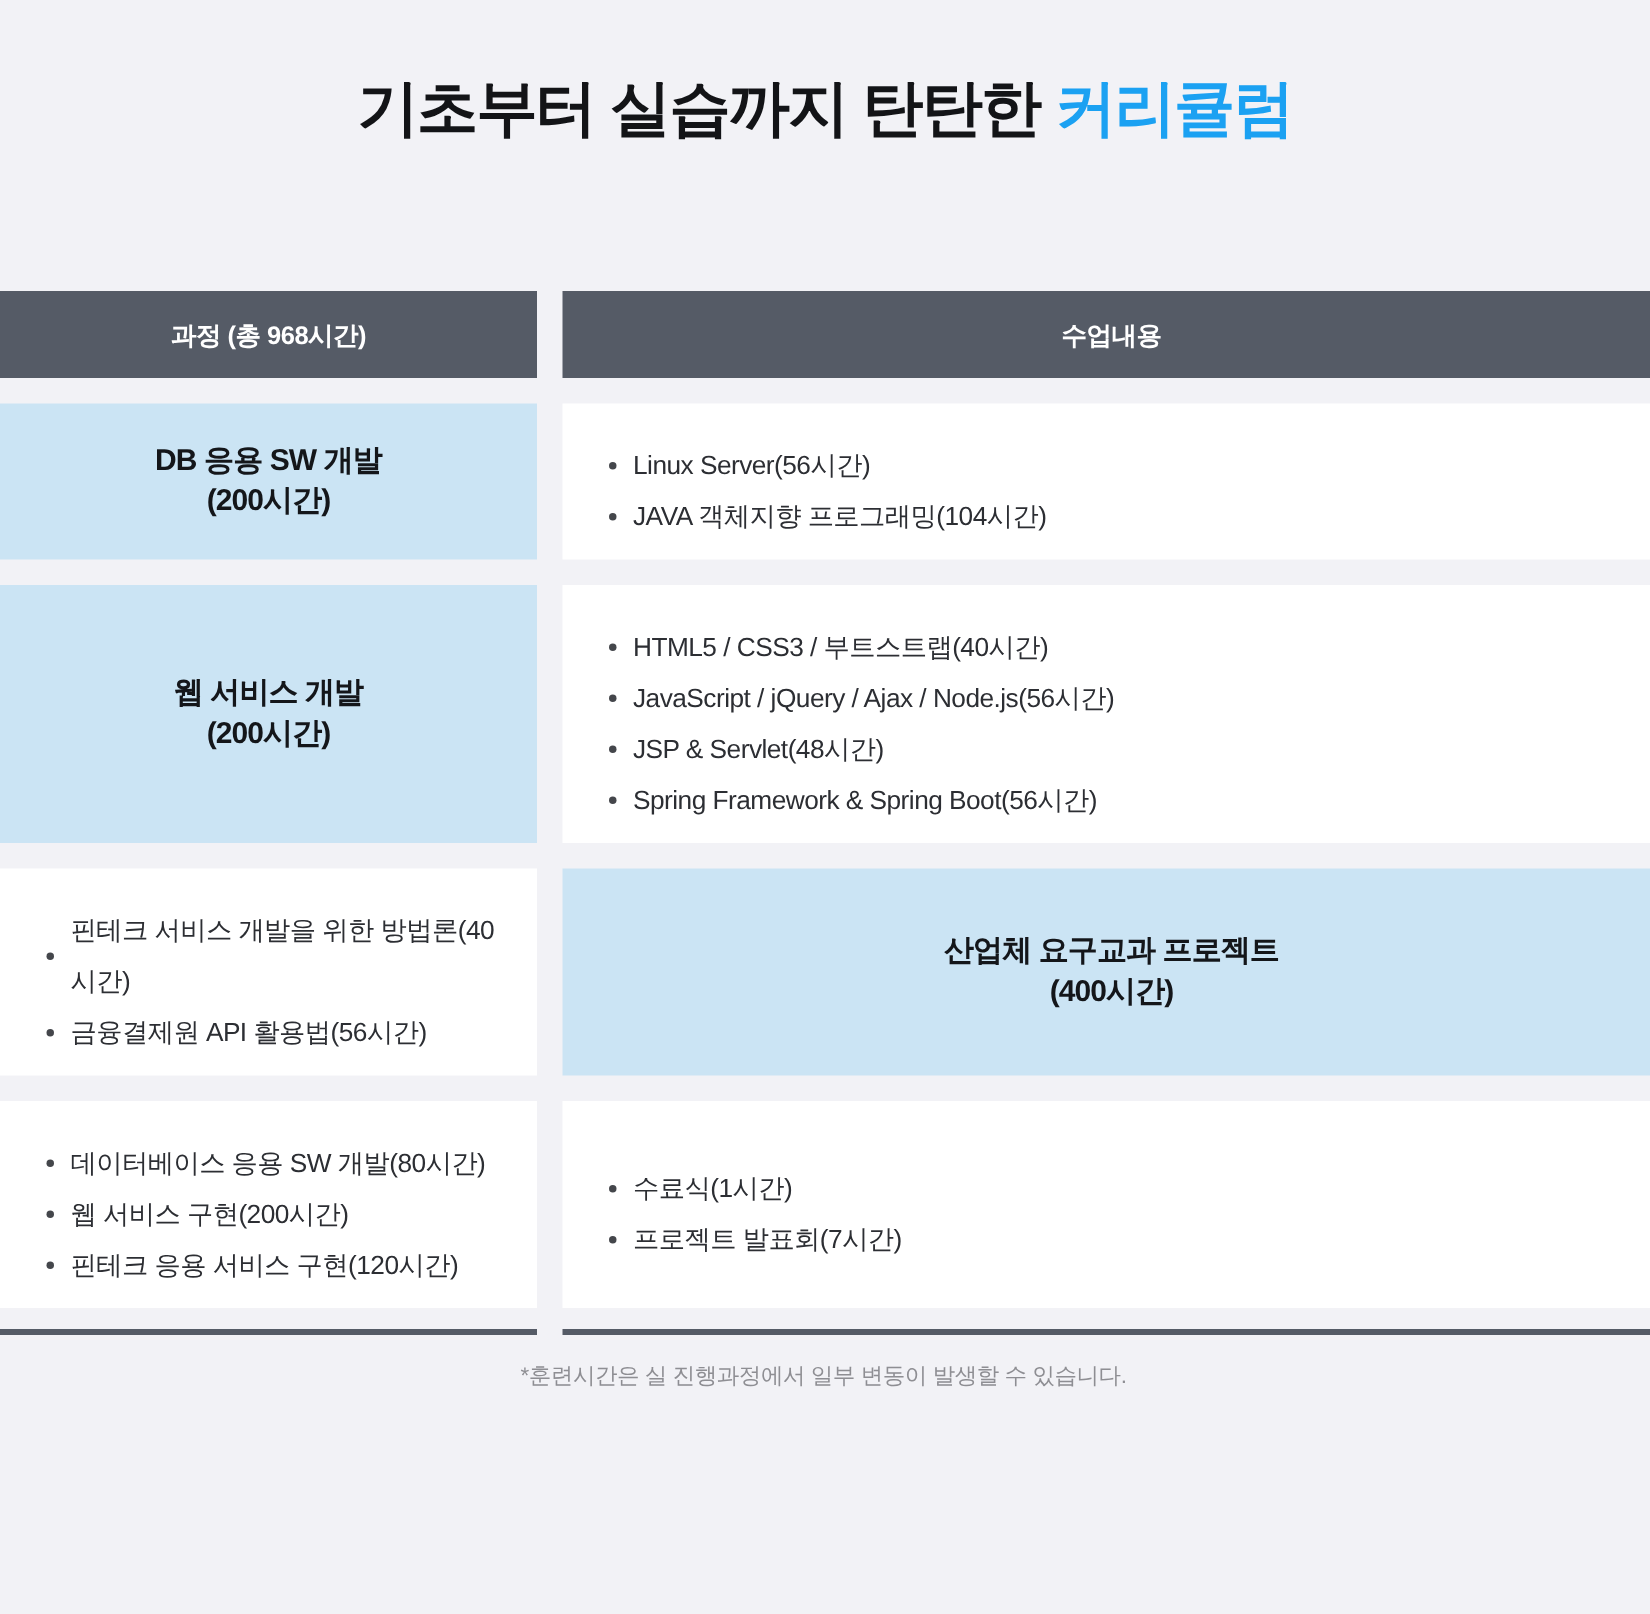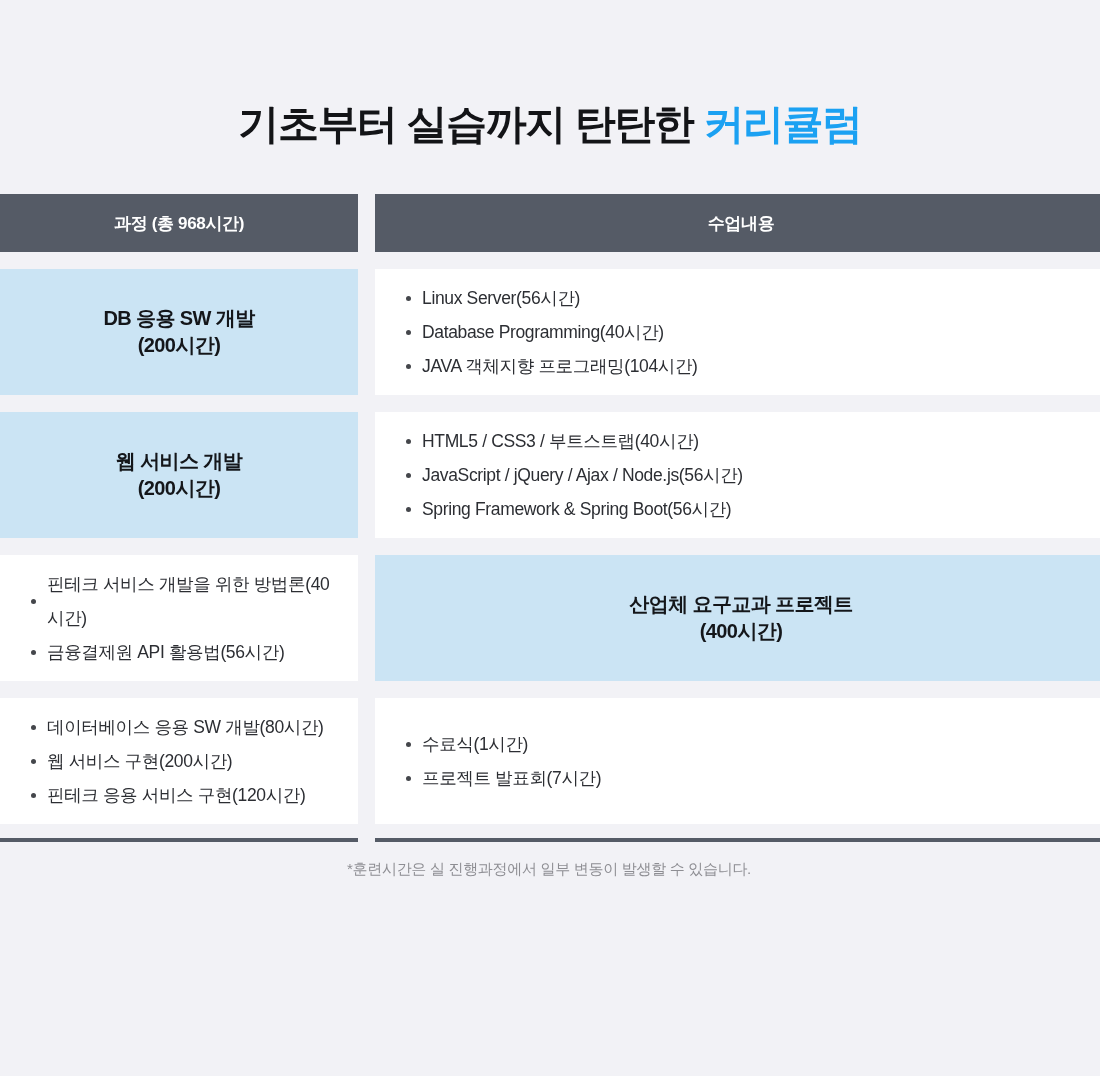--- a/index.html
+++ b/index.html
@@ -9,21 +9,21 @@
     background: #F2F2F6;
     font-family: "Liberation Sans", "DejaVu Sans", sans-serif;
     overflow: hidden;
   }
   .page {
     width: 1100px;
     height: 1076px;
     position: relative;
   }
   .title-wrap {
-    padding-top: 100px;
+    padding-top: 48px;
     height: 194px;
     text-align: center;
   }
   .title {
     font-size: 41px;
     font-weight: 800;
     letter-spacing: -0.035em;
     color: #131417;
     line-height: 48px;
   }
@@ -63,20 +63,21 @@
   }
   .content-cell {
     background: #FFFFFF;
     display: flex;
     flex-direction: column;
     justify-content: center;
     padding: 12px 20px 12px 31px;
   }
   .lesson-list {
     list-style: none;
+    margin-top: 12px;
   }
   .lesson-list li {
     display: flex;
     align-items: center;
     line-height: 34px;
     font-size: 17.5px;
     letter-spacing: -0.02em;
     color: #2C2E33;
   }
   .dot {
@@ -120,24 +121,20 @@
     <div>(200시간)</div>
   </div>
   <div class="content-cell">
     <ul class="lesson-list">
           <li>
             <span class="dot"></span>
             <span>Linux Server(56시간)</span>
           </li>
           <li>
             <span class="dot"></span>
-            <span>Database Programming(40시간)</span>
-          </li>
-          <li>
-            <span class="dot"></span>
             <span>JAVA 객체지향 프로그래밍(104시간)</span>
           </li>
         </ul>
   </div>
 
   <div class="course-cell">
     <div>웹 서비스 개발</div>
     <div>(200시간)</div>
   </div>
   <div class="content-cell">
@@ -145,20 +142,24 @@
           <li>
             <span class="dot"></span>
             <span>HTML5 / CSS3 / 부트스트랩(40시간)</span>
           </li>
           <li>
             <span class="dot"></span>
             <span>JavaScript / jQuery / Ajax / Node.js(56시간)</span>
           </li>
           <li>
             <span class="dot"></span>
+            <span>JSP &amp; Servlet(48시간)</span>
+          </li>
+          <li>
+            <span class="dot"></span>
             <span>Spring Framework &amp; Spring Boot(56시간)</span>
           </li>
         </ul>
   </div>
 
   <div class="content-cell">
     <ul class="lesson-list">
           <li>
             <span class="dot"></span>
             <span>핀테크 서비스 개발을 위한 방법론(40시간)</span>

